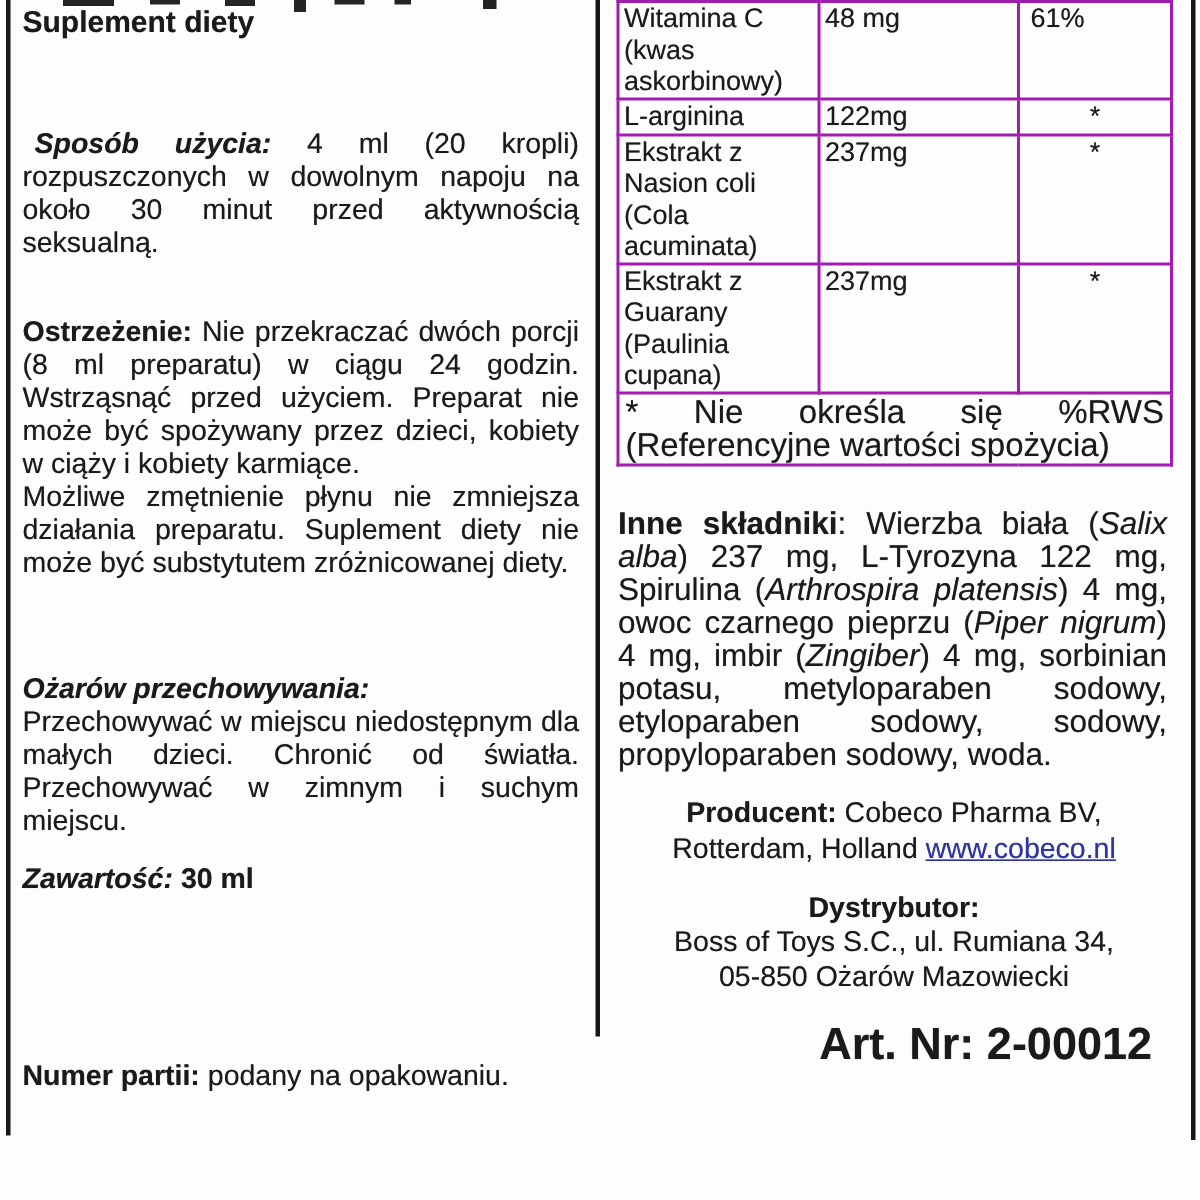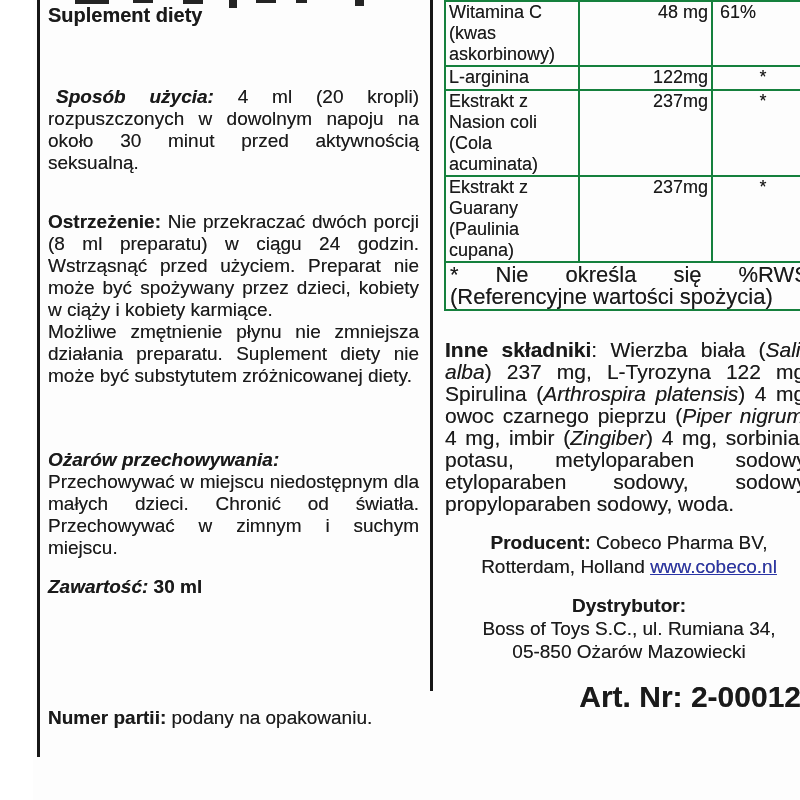--- a/index.html
+++ b/index.html
@@ -2,21 +2,21 @@
 <html><head>
 <meta charset="utf-8">
 <style>
   html,body{margin:0;padding:0;}
   body{
     width:800px;height:800px;position:relative;overflow:hidden;
     background:#ffffff;color:#1a1a1a;
     font-family:"Liberation Sans", sans-serif;
   }
   .page{position:absolute;inset:0;background:#fdfdfd;
-        text-shadow:0 0 .5px rgba(25,25,25,.55);margin-left:33px;}
+        text-shadow:0 0 .5px rgba(25,25,25,.55);}
   
   .vline{position:absolute;width:3px;background:#171717;}
   .v-left{left:4px;top:0;height:757px;}
   .v-mid{left:397px;top:0;height:691px;}
   .v-right{left:794px;top:0;height:760px;}
   
   .frag{position:absolute;background:#242424;}
   
   .block{position:absolute;margin:0;}
   .left-block{left:15px;width:371px;font-size:19px;line-height:22px;text-align:justify;}
@@ -25,22 +25,22 @@
   .warning{top:211px;}
   .storage{top:449px;}
   .zawartosc{top:576px;text-align:left;}
   .najlepiej{top:643px;}
   .numer{top:707px;text-align:left;}
   .bi{font-weight:bold;font-style:italic;}
   .b{font-weight:bold;}
   
   .ntable{position:absolute;left:411px;top:0;width:369px;border-collapse:collapse;
           table-layout:fixed;font-size:18px;line-height:21px;}
-  .ntable td{border:2px solid #15803d;vertical-align:top;padding:0 3px;background:#fdfdfd;}
-  .ntable .amount{text-align:right;}
+  .ntable td{border:2px solid #a21caf;vertical-align:top;padding:0 3px;background:#fdfdfd;}
+  .ntable .amount{text-align:left;}
   .ntable .rws{text-align:center;}
   .ntable .rws-first{text-align:left;padding-left:7px;}
   .r1{height:63px;}.r2{height:24px;}.r3{height:70px;}.r4{height:85px;}
   .footnote td{padding:1px 4px;font-size:22px;line-height:22px;}
   .fn1{text-align:justify;text-align-last:justify;}
   .fn2{text-align:left;}
   
   .inne{left:412px;width:366px;top:339px;font-size:21px;line-height:22px;text-align:justify;}
   .producer{left:412px;width:368px;top:531px;font-size:19px;line-height:24px;text-align:center;}
   .distributor{left:412px;width:368px;top:594px;font-size:19px;line-height:23px;text-align:center;}

